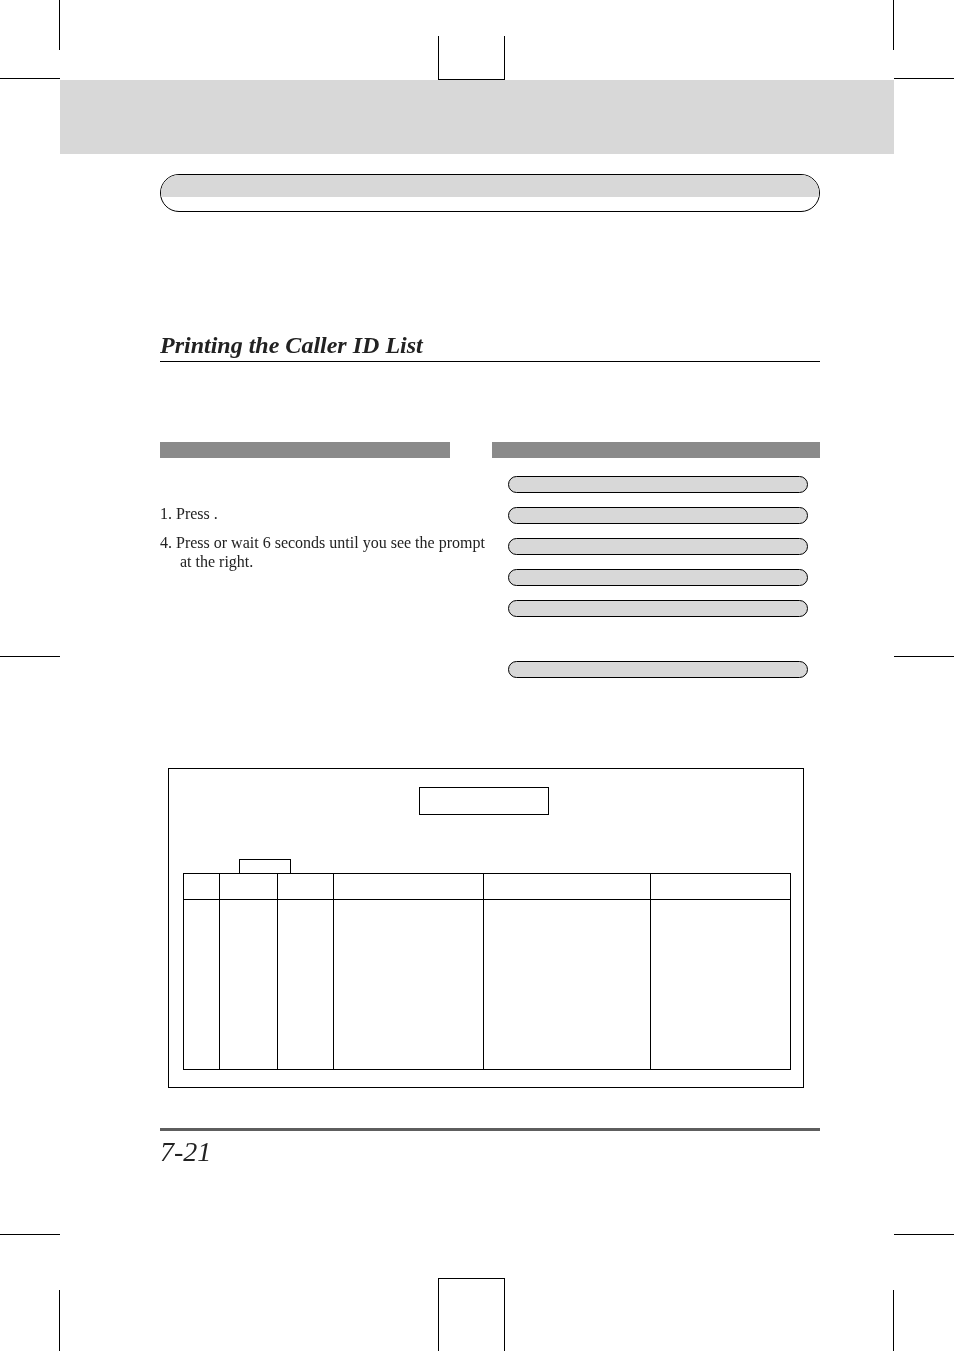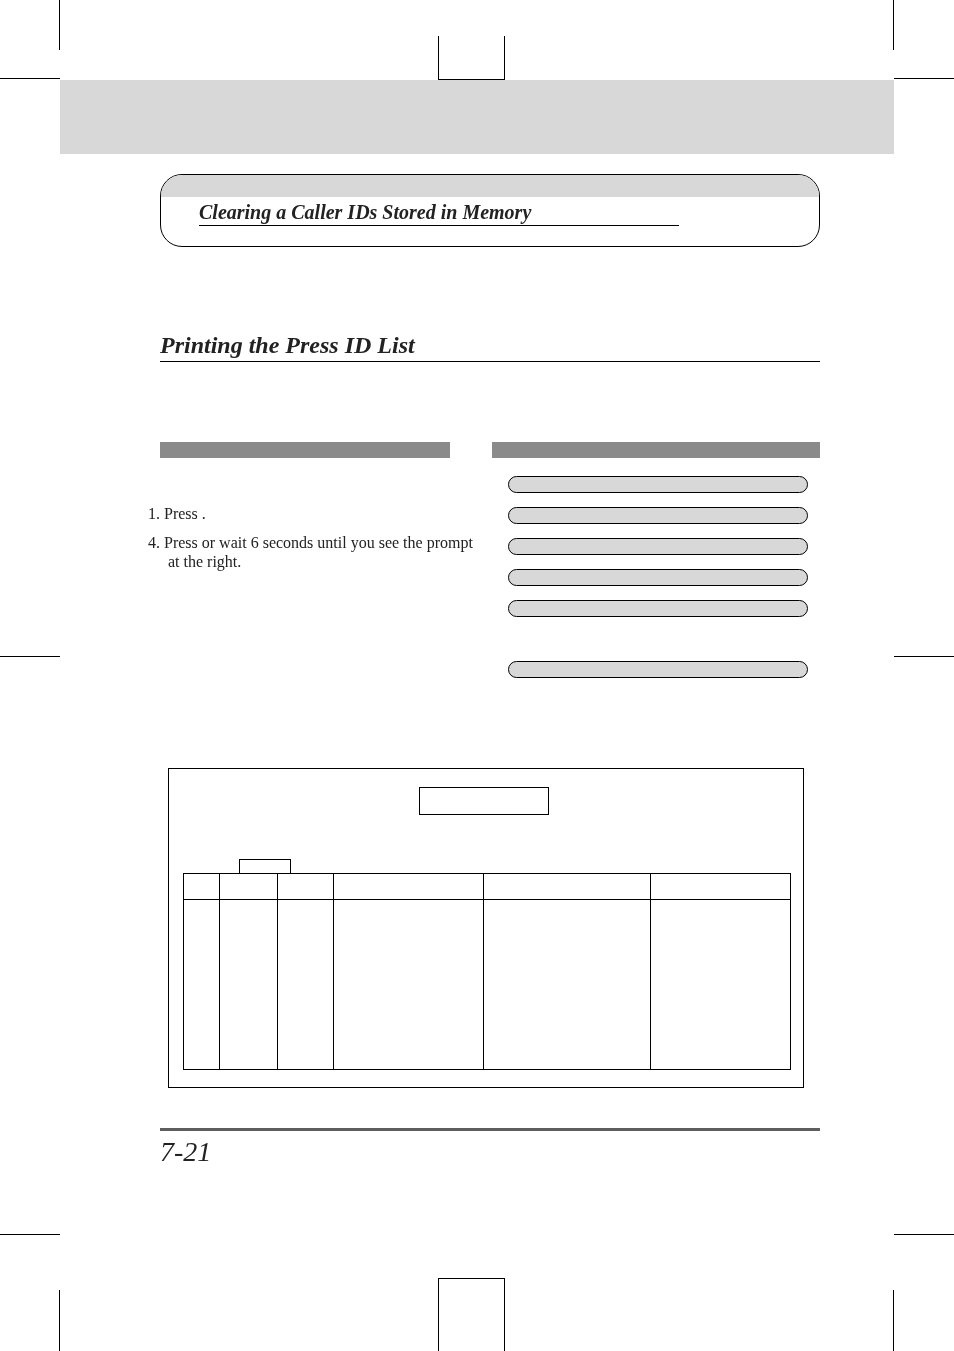--- a/index.html
+++ b/index.html
@@ -91,21 +91,21 @@
     position: absolute;
     top: 442px;
     height: 16px;
     background: #8a8a8a;
   }
   .steps-left-head { left: 100px; width: 290px; }
   .steps-right-head { left: 432px; width: 328px; }
 
   .steps {
     position: absolute;
-    left: 88px;
+    left: 100px;
     top: 474px;
     width: 340px;
     font-size: 16px;
   }
   .steps .step {
     margin-bottom: 10px;
     padding-left: 20px;
     text-indent: -20px;
     line-height: 1.2;
   }
@@ -208,24 +208,23 @@
 <div class="crop h" style="left:438px; top:1278px; width:67px;"></div>
 <div class="crop v" style="left:438px; top:36px; height:44px;"></div>
 <div class="crop v" style="left:504px; top:36px; height:44px;"></div>
 <div class="crop h" style="left:438px; top:79px; width:67px;"></div>
 
 <div class="page">
   <div class="greyheader"></div>
 
   <div class="infobox">
     <div class="infohead"></div>
-    <h3>Clearing a Caller IDs Stored in Memory</h3>
-  </div>
-
-  <div class="section-title">Printing the Press ID List</div>
+  </div>
+
+  <div class="section-title">Printing the Caller ID List</div>
 
   <div class="steps-left-head"></div>
   <div class="steps-right-head"></div>
 
   <div class="steps">
     <div class="step" style="margin-top:30px;">
       <span>1.</span><span> Press </span><span class="bold"></span><span>.</span>
     </div>
     <div class="step">
       <span>4.</span><span> Press </span><span class="bold"></span><span> or wait 6 seconds until you see the prompt at the right.</span>

